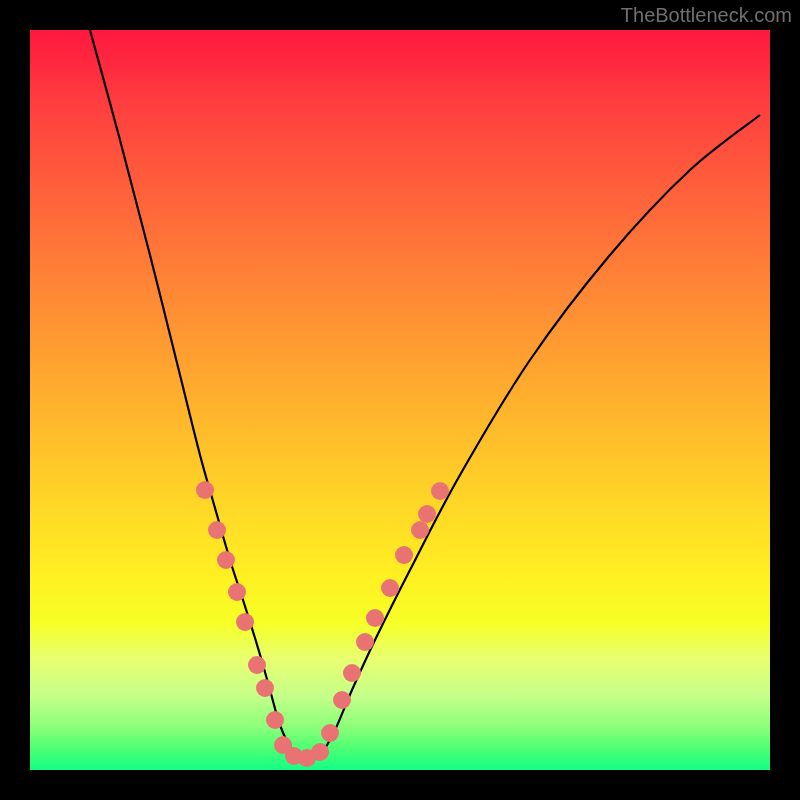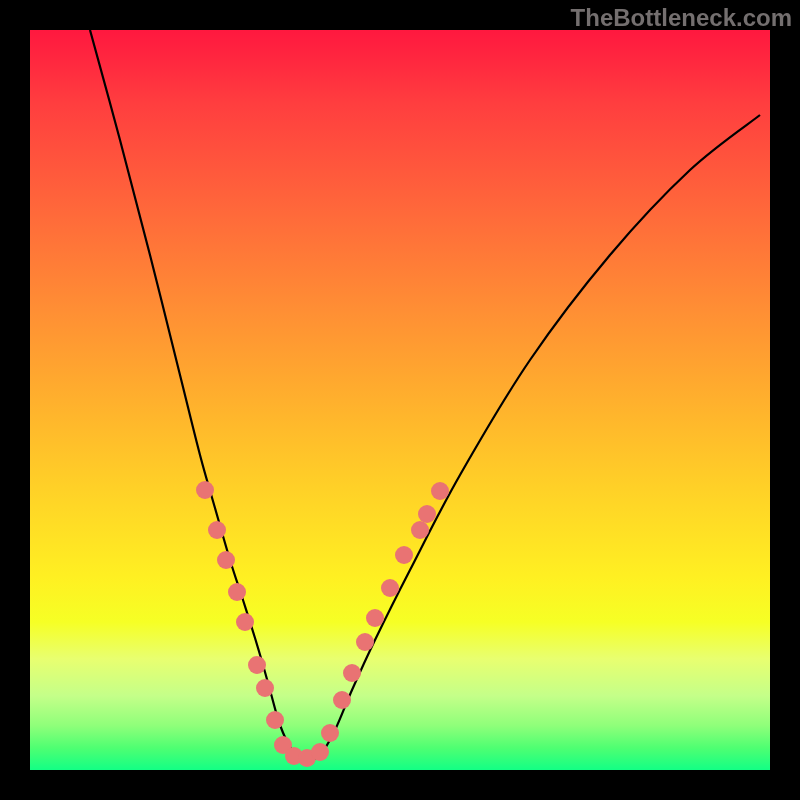--- a/index.html
+++ b/index.html
@@ -41,22 +41,22 @@
       #8fff7a 94%,
       #4fff72 97%,
       #13ff85 100%
     );
   }
   .watermark {
     position: absolute;
     top: 4px;
     right: 8px;
     color: #746f6f;
-    font-size: 24px;
-    font-weight: 700;
+    font-size: 20px;
+    font-weight: 400;
     letter-spacing: 0px;
     user-select: none;
   }
   svg.curve {
     position: absolute;
     top: 0;
     left: 0;
     width: 740px;
     height: 740px;
   }

